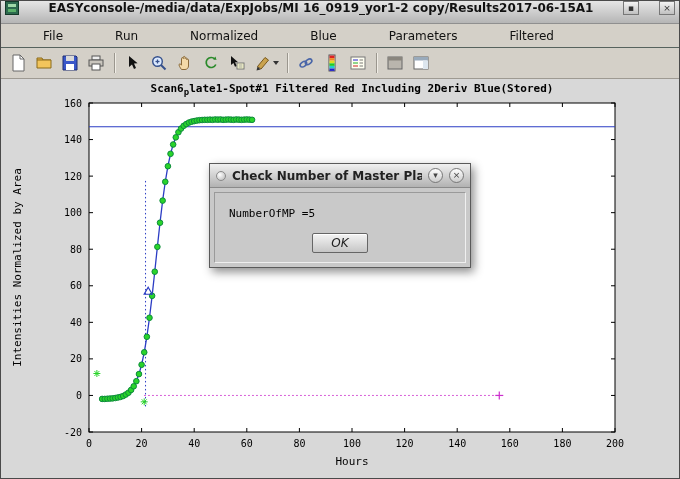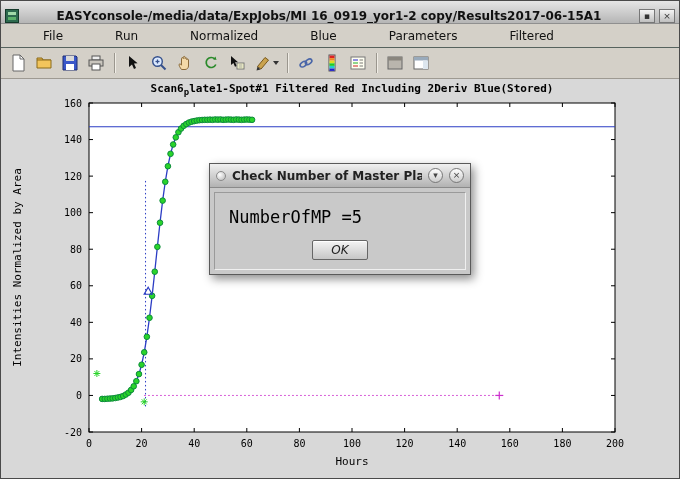--- a/index.html
+++ b/index.html
@@ -5,21 +5,21 @@
   html,body{margin:0;padding:0;background:#9a9a9a;}
   .window{
     width:680px;height:479px;box-sizing:border-box;
     border:1px solid #4a4a4a;background:#d4d0c8;
     display:flex;flex-direction:column;
     font-family:"DejaVu Sans",sans-serif;
     position:relative;overflow:hidden;
   }
   
   .titlebar{
-    height:22px;flex:0 0 22px;display:flex;align-items:flex-end;gap:4px;
+    height:22px;flex:0 0 22px;display:flex;align-items:flex-start;gap:20px;
     padding:0 4px;background:linear-gradient(#e6e6e6,#b5b5b5);
     border-bottom:1px solid #8f8f8f;
   }
   .titlebar-title{
     flex:1;text-align:center;font-weight:bold;font-size:12px;color:#111;
     white-space:nowrap;overflow:hidden;text-overflow:ellipsis;
   }
   .tb-btn{
     width:16px;height:14px;flex:0 0 16px;box-sizing:border-box;
     border:1px solid #777;background:linear-gradient(#f4f4f4,#c0c0c0);
@@ -66,21 +66,21 @@
     width:15px;height:15px;flex:0 0 15px;border-radius:50%;border:1px solid #777;
     background:linear-gradient(#fdfdfd,#cdcdcd);display:flex;align-items:center;
     justify-content:center;font-size:9px;line-height:1;color:#444;cursor:default;box-sizing:border-box;
   }
   .dialog-body{
     margin:4px;padding:14px 14px 9px;
     border:1px solid;border-color:#9a9a9a #efefef #efefef #9a9a9a;
   }
   .dialog-message{
     display:flex;gap:26px;font-family:"DejaVu Sans Mono",monospace;
-    font-size:17px;color:#000;white-space:nowrap;
+    font-size:11px;color:#000;white-space:nowrap;
   }
   .ok-button{
     display:block;margin:13px auto 0;padding:2px 18px;font-size:12px;color:#222;
     font-family:"DejaVu Sans",sans-serif;
     background:linear-gradient(#f4f4f4,#c6c6c6);
     border:1px solid #666;border-radius:2px;cursor:default;
     box-shadow:inset 0 1px 0 #fff;
     font-style:italic;
   }
 </style>

